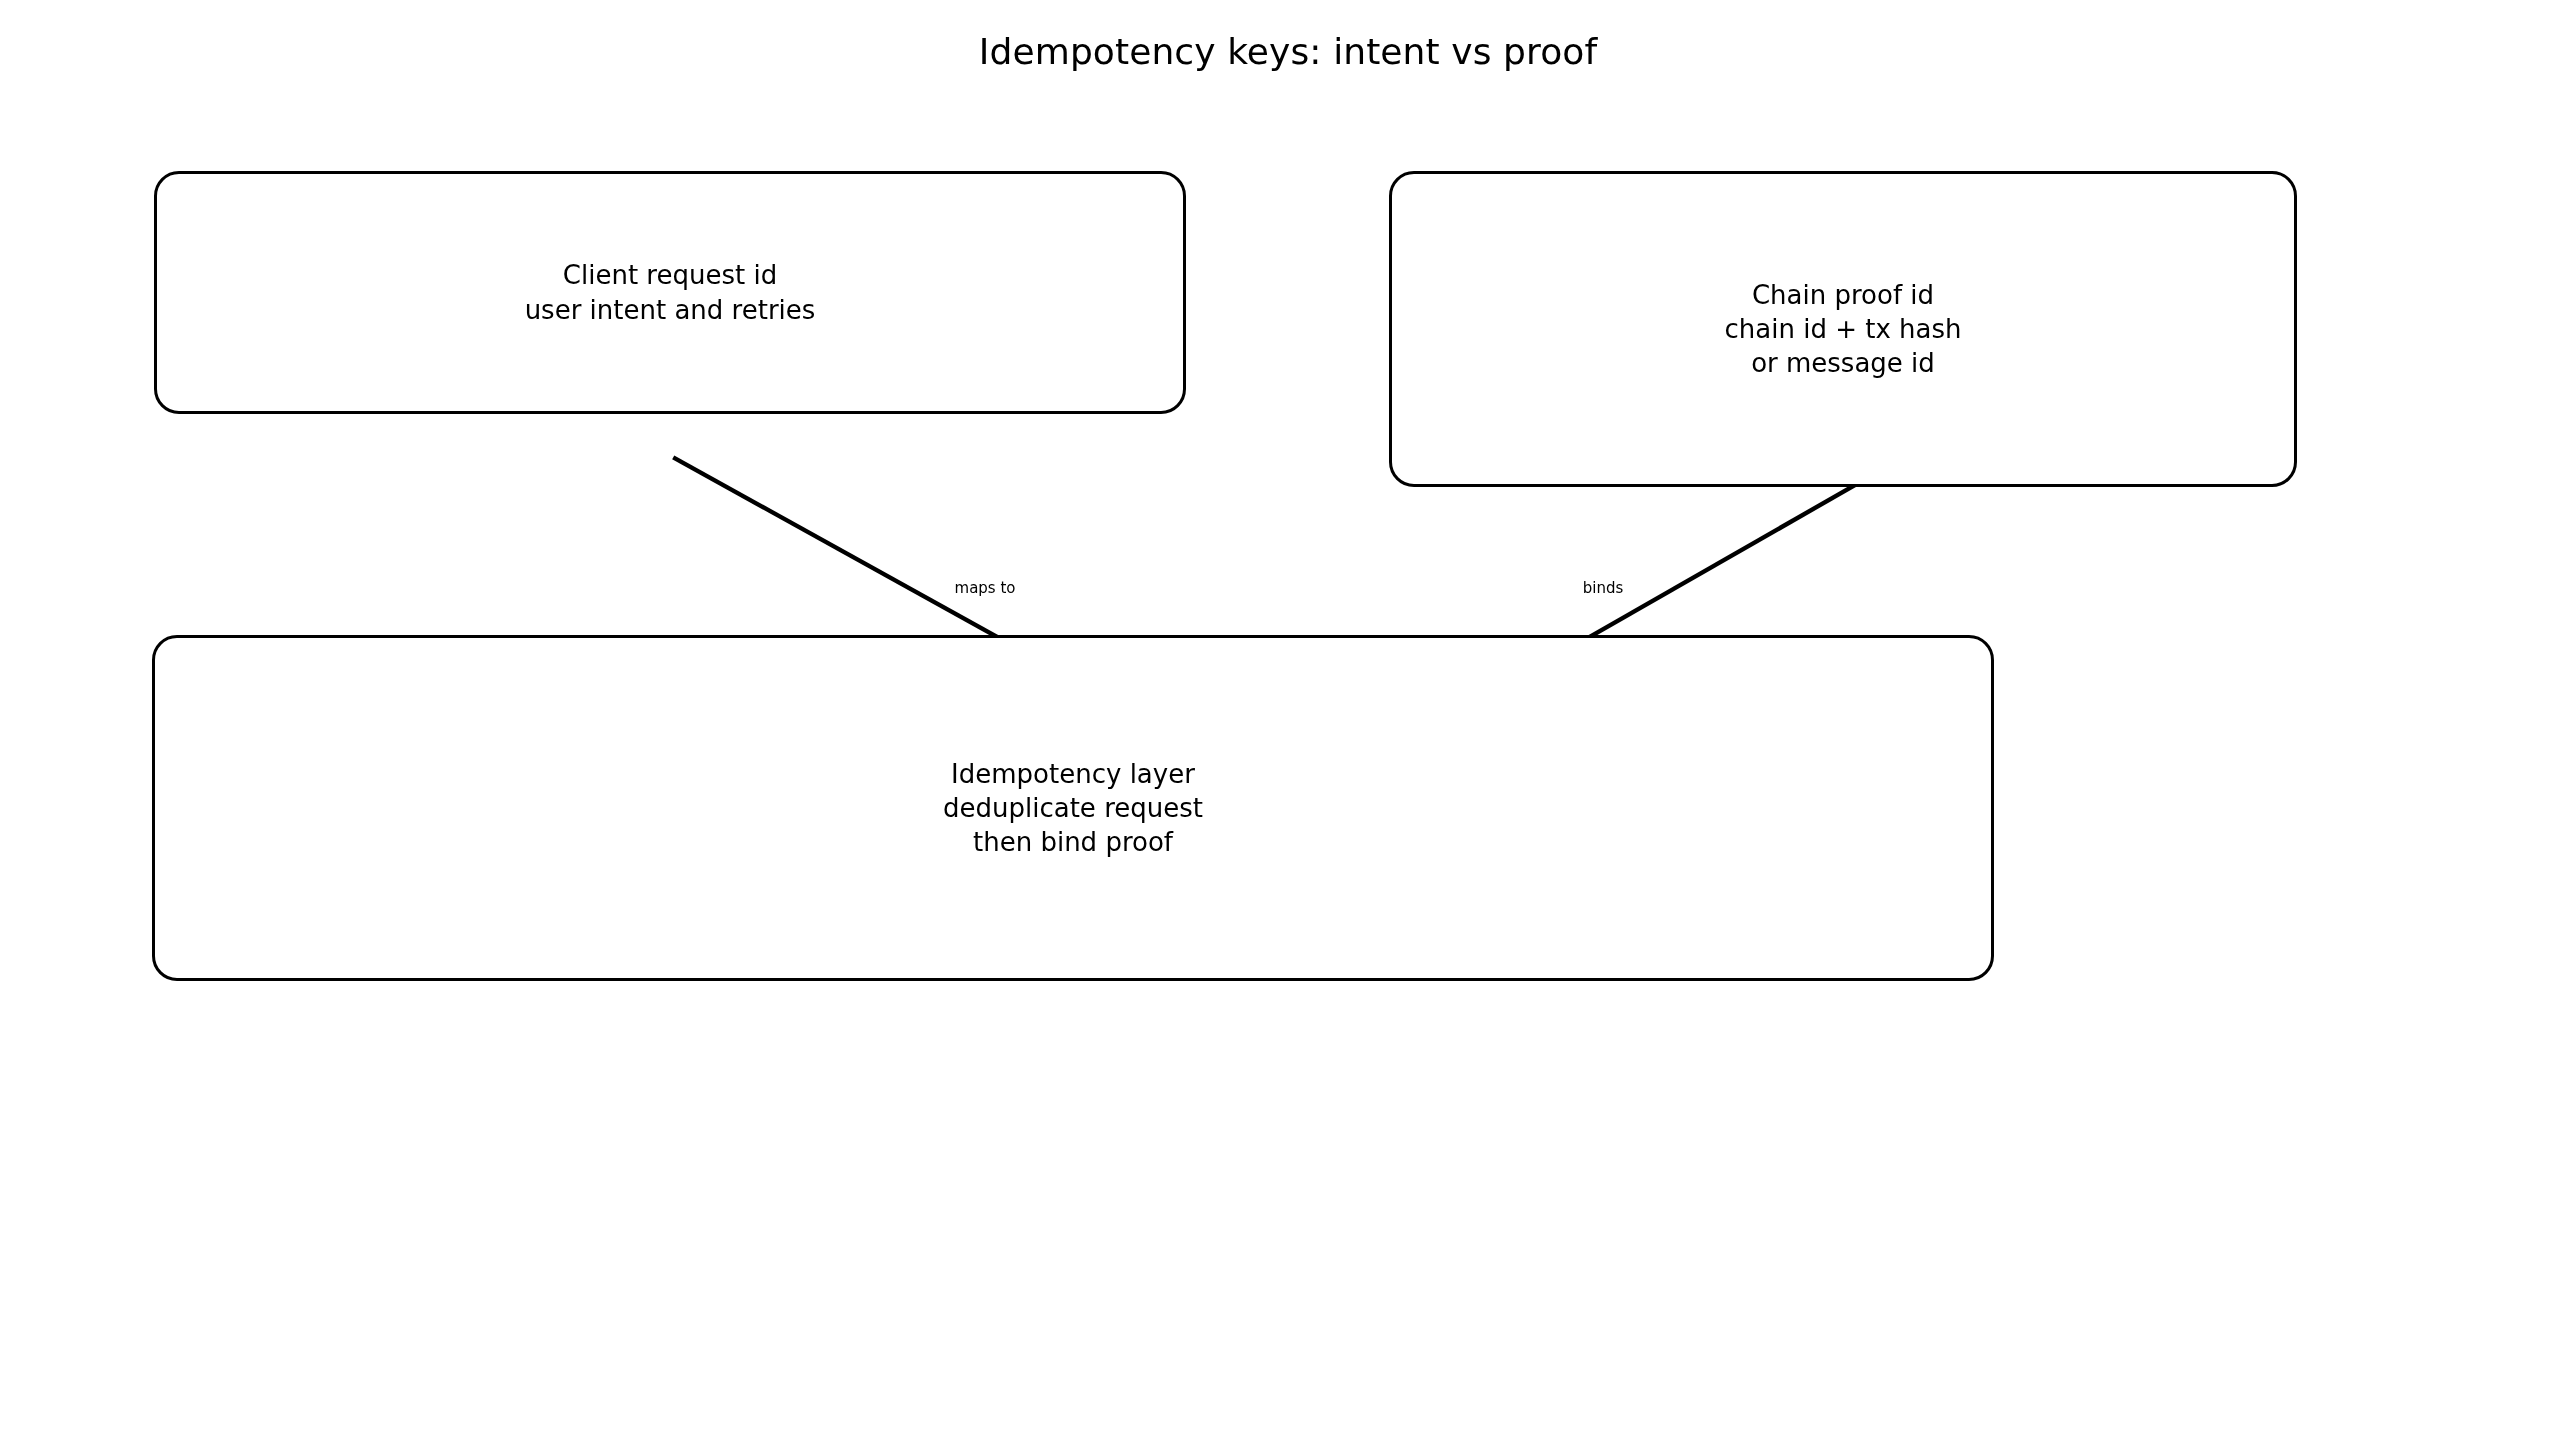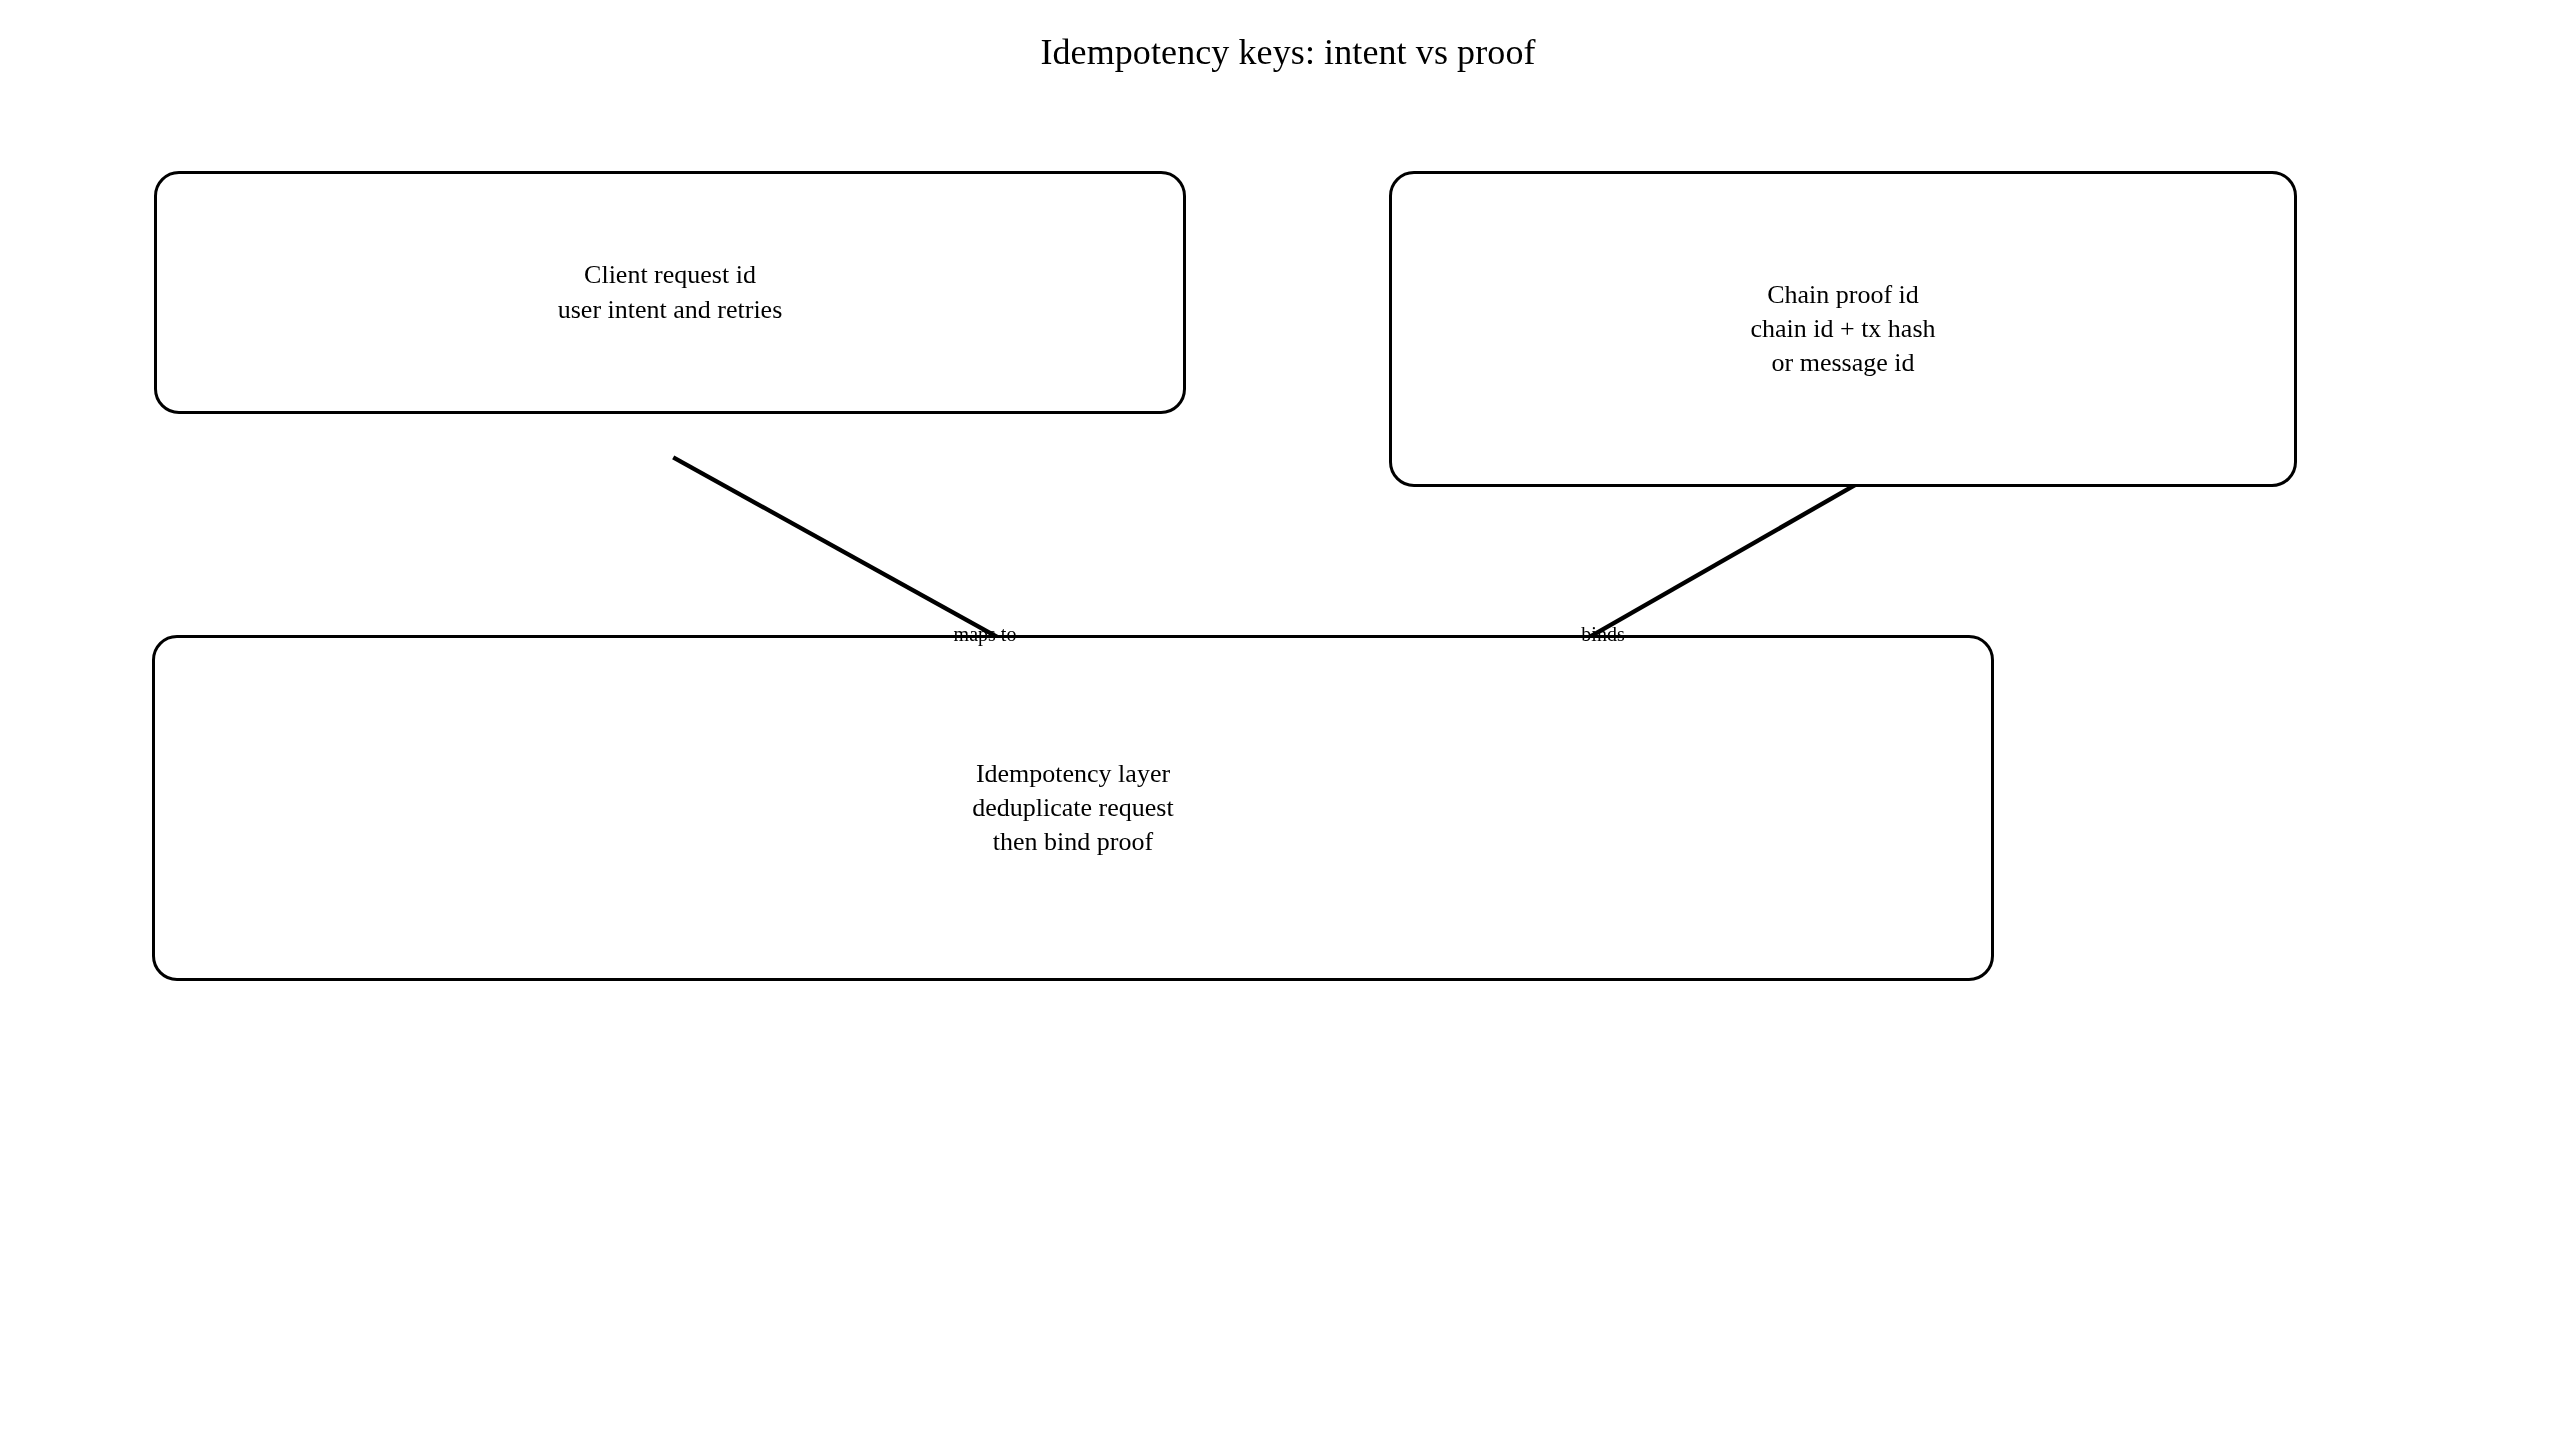--- a/index.html
+++ b/index.html
@@ -15,21 +15,20 @@
     font-family: "DejaVu Sans", "Liberation Sans", sans-serif;
     color: #000000;
   }
 
   #canvas {
     position: absolute;
     left: 0;
     top: 0;
     width: 2576px;
     height: 1431px;
-    font-family: Liberation Serif, serif;
   }
 
   .diagram-title {
     position: absolute;
     left: 0;
     top: 34px;
     width: 2576px;
     text-align: center;
     font-size: 36px;
     line-height: 1.0;
@@ -83,26 +82,25 @@
     position: absolute;
     left: 0;
     top: 0;
     width: 2576px;
     height: 1431px;
     pointer-events: none;
   }
 
   .edge-label {
     position: absolute;
-    font-size: 20px;
+    font-size: 15px;
     line-height: 1.0;
     color: #000000;
     white-space: nowrap;
     transform: translate(-50%, -50%);
-    margin-top: 46px;
   }
 
   #edge-label-maps-to {
     left: 985px;
     top: 588px;
   }
 
   #edge-label-binds {
     left: 1603px;
     top: 588px;

